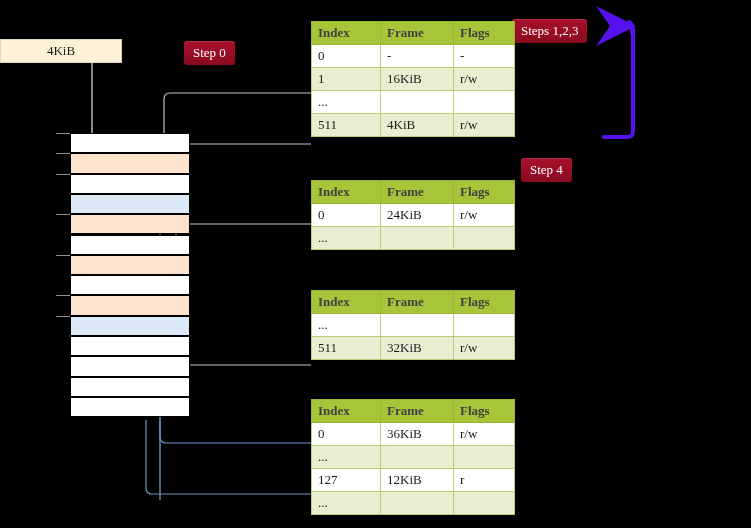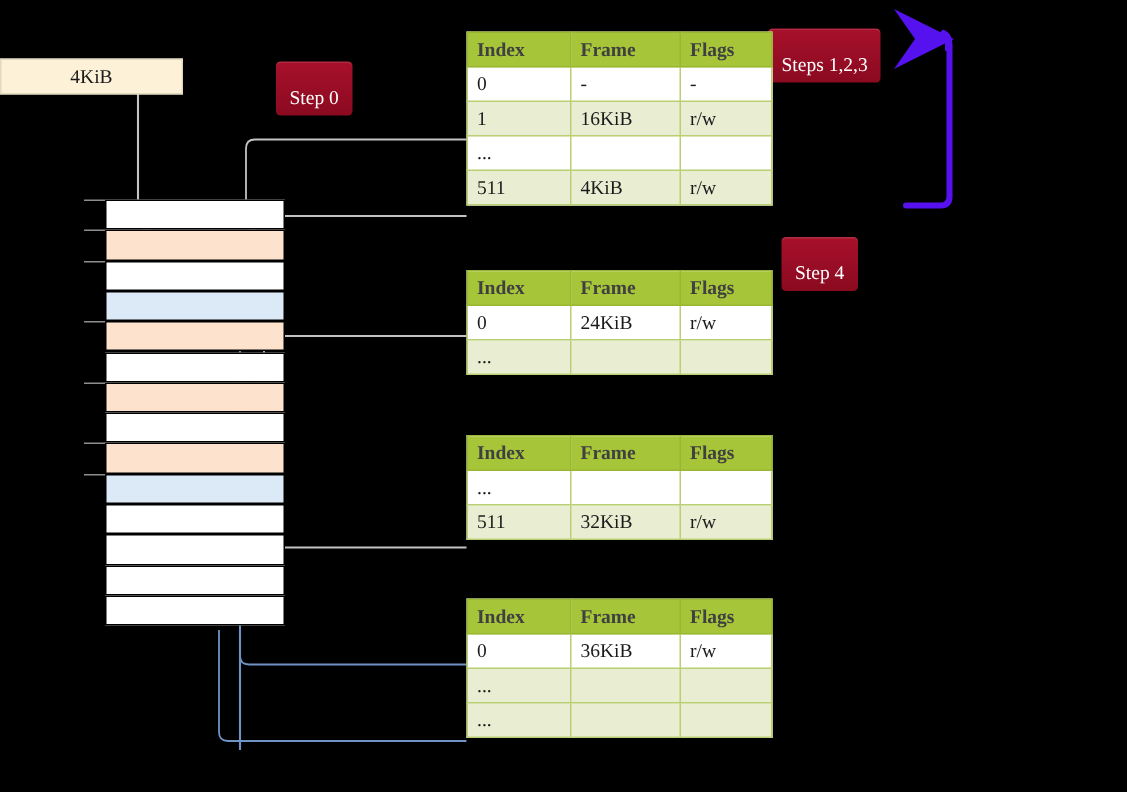--- a/index.html
+++ b/index.html
@@ -5,21 +5,21 @@
   html,body{margin:0;padding:0;background:#000;}
   body{
     width:751px;height:528px;position:relative;overflow:hidden;
     font-family:"Liberation Serif", serif;
   }
   .stage{position:absolute;left:0;top:0;width:751px;height:528px;}
 
   
   .badge{
     position:absolute;color:#ffffff;font-size:13px;line-height:1;
-    padding:17px 9px 6px 9px;white-space:nowrap;
+    padding:5px 9px 6px 9px;white-space:nowrap;
     font-family:"Liberation Serif", serif;
   }
   .badge-red{
     background:linear-gradient(#a8102b,#8a0a20);
     border-radius:3px;
     box-shadow:0 1px 0 rgba(255,255,255,.12) inset;
   }
   .badge-blue{
     background:#5511ee;
     border-radius:2px;
@@ -261,20 +261,25 @@
         <tr>
           <td class="c-index">0</td>
           <td class="c-frame">36KiB</td>
           <td class="c-flags">r/w</td>
         </tr>
         <tr class="alt">
           <td class="c-index">...</td>
           <td class="c-frame"></td>
           <td class="c-flags"></td>
         </tr>
+        <tr>
+          <td class="c-index">127</td>
+          <td class="c-frame">12KiB</td>
+          <td class="c-flags">r</td>
+        </tr>
         <tr class="alt">
           <td class="c-index">...</td>
           <td class="c-frame"></td>
           <td class="c-flags"></td>
         </tr>
       </tbody>
   </table>
 
 </div>
 

